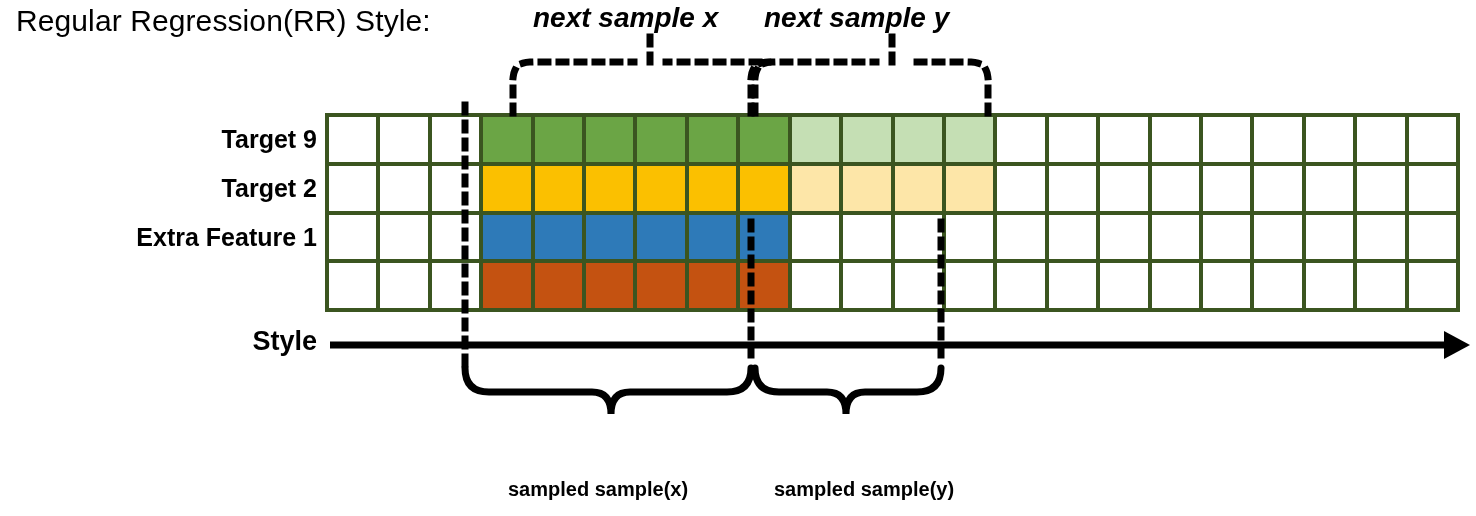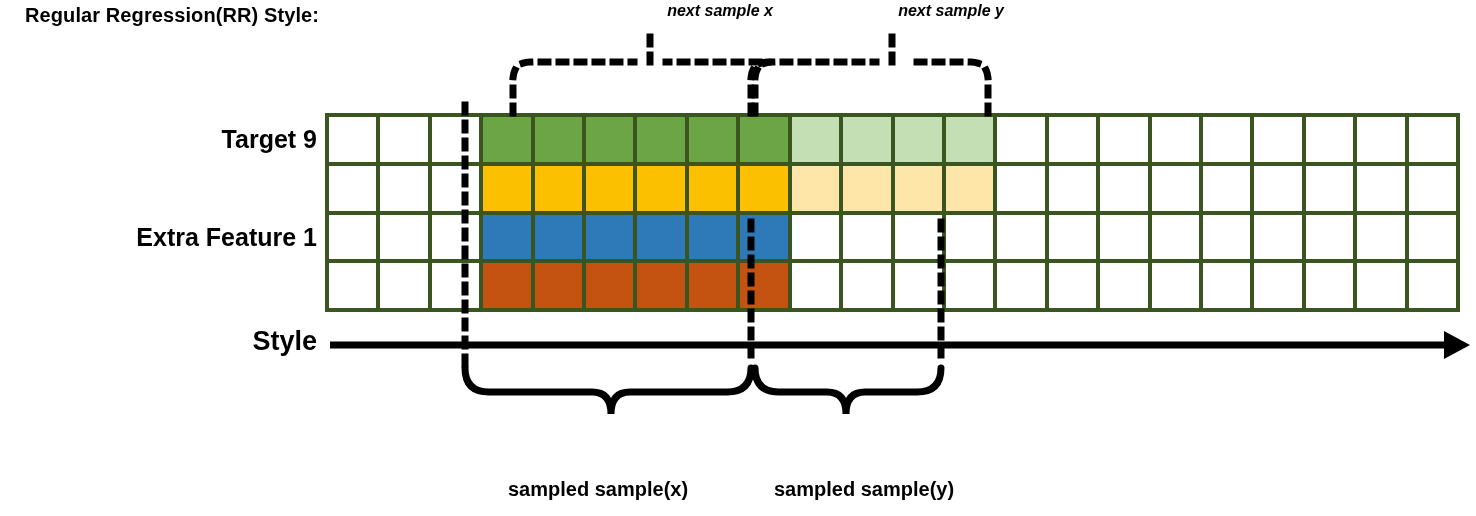--- a/index.html
+++ b/index.html
@@ -1,48 +1,49 @@
 <!DOCTYPE html>
 <html><head>
 <meta charset="utf-8">
 <style>
   html,body{margin:0;padding:0;background:#ffffff;}
   body{width:1476px;height:516px;position:relative;overflow:hidden;
        font-family:"Liberation Sans","DejaVu Sans",sans-serif;color:#000;}
   .abs{position:absolute;}
 
-  #title{left:25px;top:4px;font-size:20px;font-weight:700;letter-spacing:.1px;white-space:nowrap;}
+  #title{left:16px;top:4px;font-size:30px;font-weight:400;letter-spacing:.1px;white-space:nowrap;}
 
   
   .rowlabel{right:0;width:260px;text-align:right;font-size:25px;font-weight:700;
             height:49px;line-height:49px;white-space:nowrap;}
   #labelcol{left:55px;top:115px;width:262px;height:195px;}
 
   #timelabel{left:55px;top:326px;width:262px;text-align:right;font-size:27px;font-weight:700;}
 
   
   #grid{left:325px;top:113px;width:1135px;height:199px;background:#3b5520;
         display:grid;grid-template-columns:repeat(22,1fr);grid-template-rows:repeat(4,1fr);
         gap:4px;padding:4px;box-sizing:border-box;}
   .cell{background:#ffffff;}
 
   
-  .anno{font-size:16px;font-style:italic;font-weight:600;white-space:nowrap;text-align:right;}
+  .anno{font-size:28px;font-style:italic;font-weight:600;white-space:nowrap;text-align:left;}
 
   .capblock{font-size:20px;font-weight:600;line-height:26px;white-space:pre;}
 
   svg.overlay{position:absolute;left:0;top:0;width:1476px;height:516px;pointer-events:none;}
 </style>
 </head>
 <body>
 
 <div class="abs" id="title">Regular Regression(RR) Style:</div>
 
 <div class="abs" id="labelcol">
   <div class="abs rowlabel" style="top:0px;">Target 9</div>
+  <div class="abs rowlabel" style="top:49px;">Target 2</div>
   <div class="abs rowlabel" style="top:98px;">Extra Feature 1</div>
 </div>
 
 <div class="abs" id="grid" style="background: rgb(59, 85, 32);">
     <div class="cell" style="background: rgb(255, 255, 255);"></div>
     <div class="cell" style="background: rgb(255, 255, 255);"></div>
     <div class="cell" style="background: rgb(255, 255, 255);"></div>
     <div class="cell" style="background: rgb(107, 165, 69);"></div>
     <div class="cell" style="background: rgb(107, 165, 69);"></div>
     <div class="cell" style="background: rgb(107, 165, 69);"></div>

